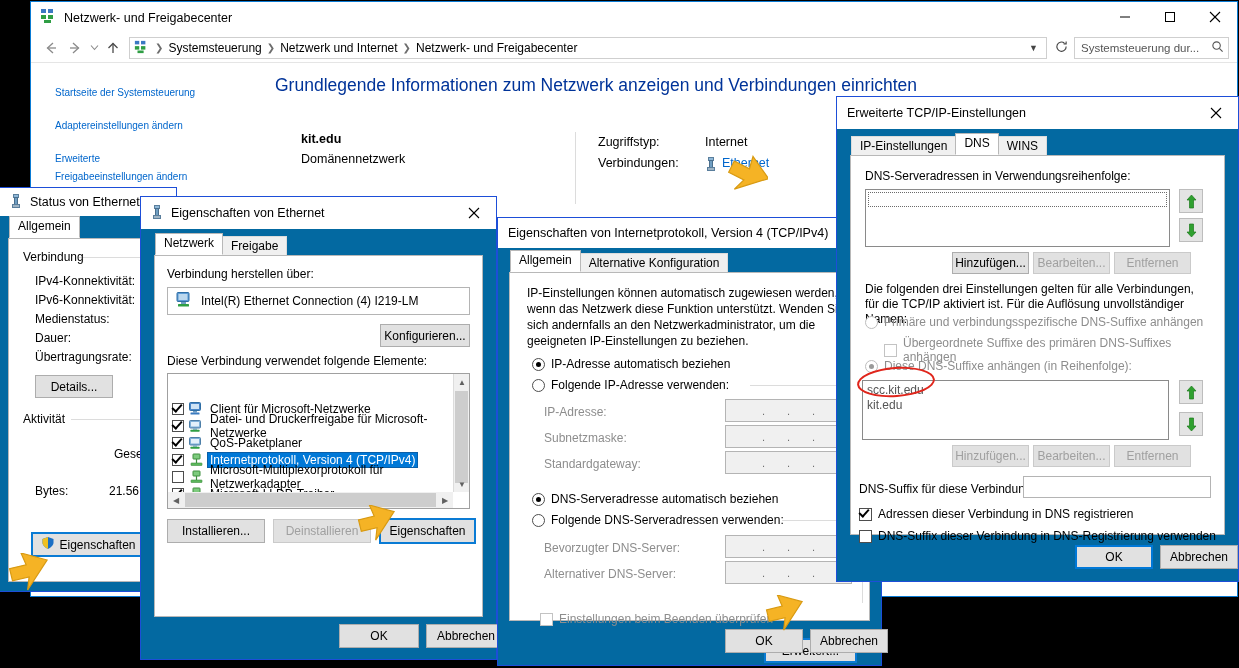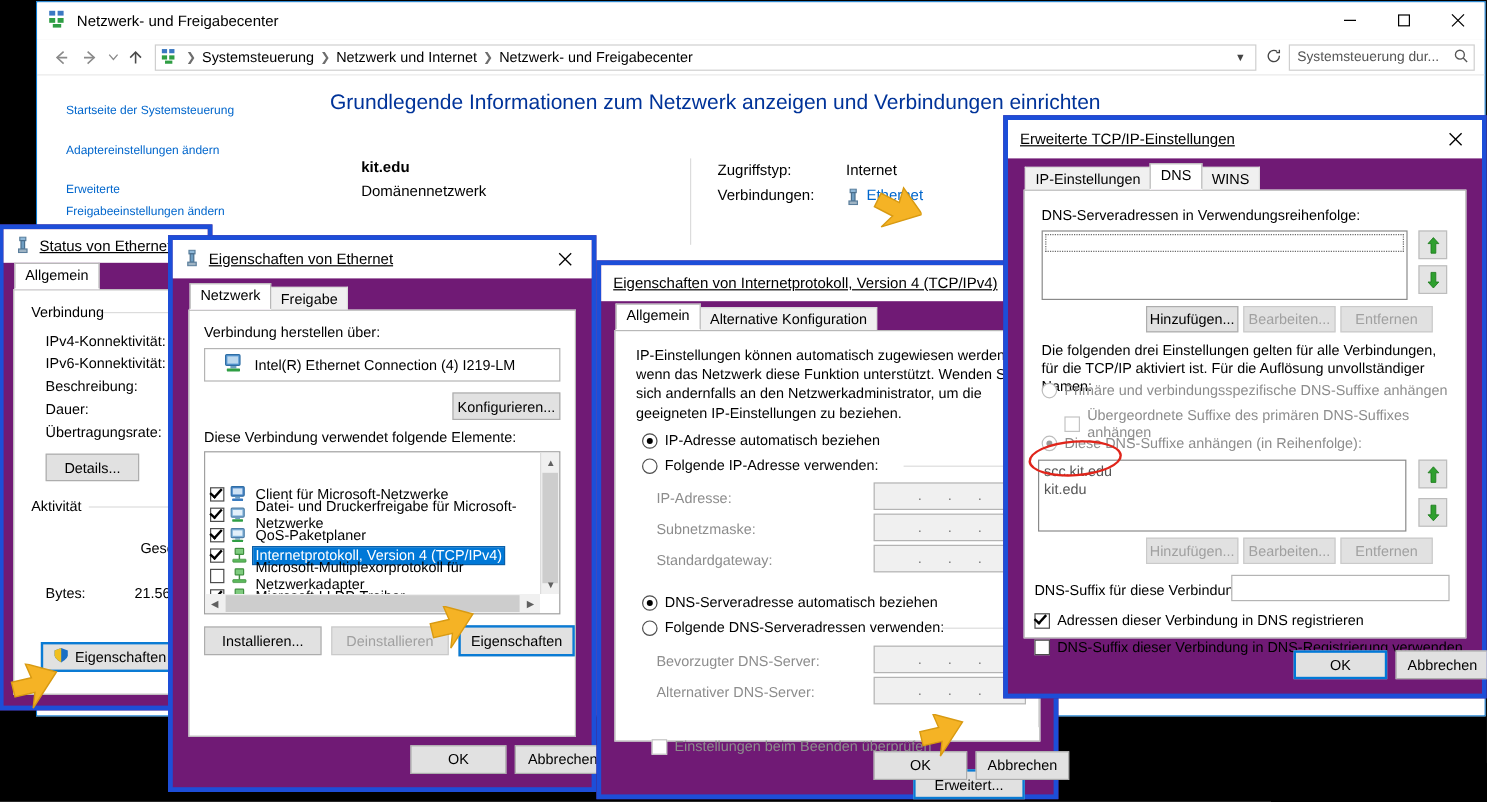--- a/index.html
+++ b/index.html
@@ -86,21 +86,21 @@
   #netinfo .left { width: 300px; padding-left: 26px; }
   #netinfo .divider { width: 1px; background: #dcdcdc; margin-right: 22px; height: 72px; }
   #netinfo .netname { font-weight: bold; padding-bottom: 6px; }
   .kv { display: flex; line-height: 21px; }
   .kv .k { width: 107px; }
   .kv .v { display: flex; align-items: center; }
   .linkblue { color: #0066cc; }
   .nic-ico { width: 12px; height: 14px; margin-right: 5px; }
 
   
-  .dlg { position: absolute; background: #701a75; border: 4px solid #1d4ed8; text-decoration: underline; }
+  .dlg { position: absolute; background: #0369a1; border: 1px solid #1d4ed8; }
   .dlg-title { height: 32px; display: flex; align-items: center; padding-left: 10px; background: #fff; font-size: 12.5px; }
   .dlg-title .ttl { margin-left: 8px; }
   .dlg-x { position: absolute; right: 0; top: 0; width: 45px; height: 32px; display: flex; align-items: center; justify-content: center; }
   .dlg-inner { position: absolute; left: 0; right: 0; top: 32px; bottom: 0; }
 
   
   .tabstrip { display: flex; align-items: flex-end; height: 22px; padding-left: 10px; }
   .tab {
     background: #f0f0f0; border: 1px solid #dcdcdc; border-bottom: none;
     padding: 2px 8px 3px; font-size: 12px; margin-right: -1px; position: relative; top: 1px;
@@ -316,21 +316,21 @@
     <div class="dlg-inner" style="top:28px;">
       <div class="tabstrip" style="padding-left:9px;">
         <div class="tab active">Allgemein</div>
       </div>
       <div class="tabpane" style="position:absolute; left:8px; right:8px; top:22px; bottom:9px;">
         <div class="sectionline" style="left:70px; right:8px; top:18px;"></div>
         <div class="grp-label" style="position:absolute; left:14px; top:11px;">Verbindung</div>
 
         <div class="lbl" style="position:absolute; left:26px; top:35px;">IPv4-Konnektivität:</div>
         <div class="lbl" style="position:absolute; left:26px; top:54px;">IPv6-Konnektivität:</div>
-        <div class="lbl" style="position:absolute; left:26px; top:73px;">Beschreibung:</div>
+        <div class="lbl" style="position:absolute; left:26px; top:73px;">Medienstatus:</div>
         <div class="lbl" style="position:absolute; left:26px; top:92px;">Dauer:</div>
         <div class="lbl" style="position:absolute; left:26px; top:111px;">Übertragungsrate:</div>
 
         <div class="btn" style="position:absolute; left:26px; top:136px; width:78px; height:23px;">Details...</div>
 
         <div class="sectionline" style="left:62px; right:8px; top:180px;"></div>
         <div class="grp-label" style="position:absolute; left:14px; top:173px;">Aktivität</div>
 
         <div class="lbl" style="position:absolute; left:105px; top:208px;">Gesen</div>
         <div class="lbl" style="position:absolute; left:26px; top:245px;">Bytes:</div>
@@ -366,21 +366,21 @@
           </svg>
       </div>
     </div>
     <div class="dlg-inner">
       <div class="tabstrip" style="padding-left:14px; margin-top:4px;">
         <div class="tab active">Netzwerk</div>
         <div class="tab">Freigabe</div>
       </div>
       <div class="tabpane" style="position:absolute; left:13px; right:13px; top:26px; bottom:42px;">
         <div class="lbl" style="position:absolute; left:12px; top:11px;">Verbindung herstellen über:</div>
-        <div class="tbox row" style="position:absolute; left:12px; right:12px; top:31px; height:28px; padding-left:16px; gap:8px;">
+        <div class="tbox row" style="position:absolute; left:12px; right:12px; top:31px; height:28px; padding-left:8px; gap:8px;">
           <span>
             <svg width="17" height="15" viewBox="0 0 17 15">
               <rect x="1" y="0.5" width="12" height="9" rx="1" fill="#5b9bd5" stroke="#2e6da4"></rect>
               <rect x="2.5" y="2" width="9" height="6" fill="#bcd8ee"></rect>
               <rect x="5" y="10" width="5" height="2" fill="#6f9ec2"></rect>
               <rect x="2" y="12" width="11" height="2.5" rx="0.5" fill="#2f9e44"></rect>
             </svg>
           </span>
           <span>Intel(R) Ethernet Connection (4) I219-LM</span>
         </div>

